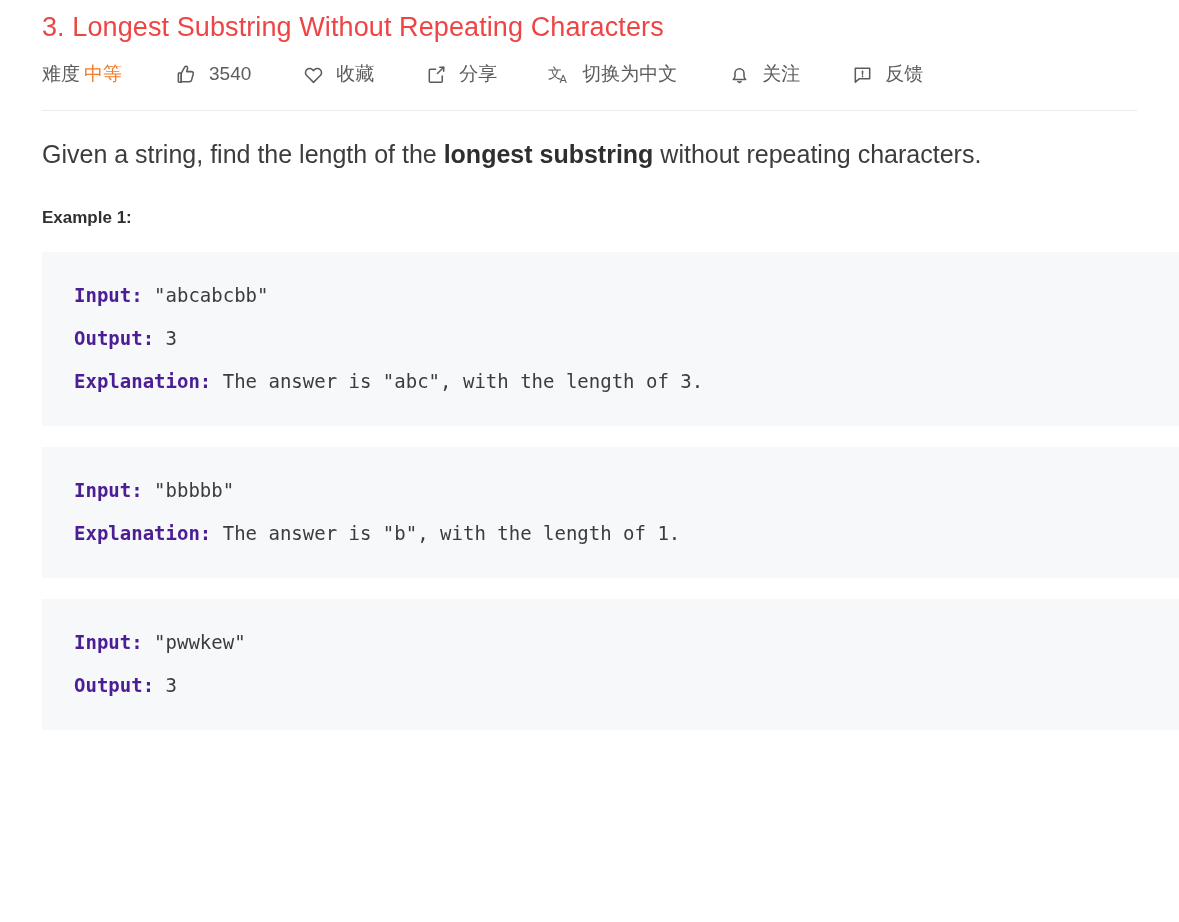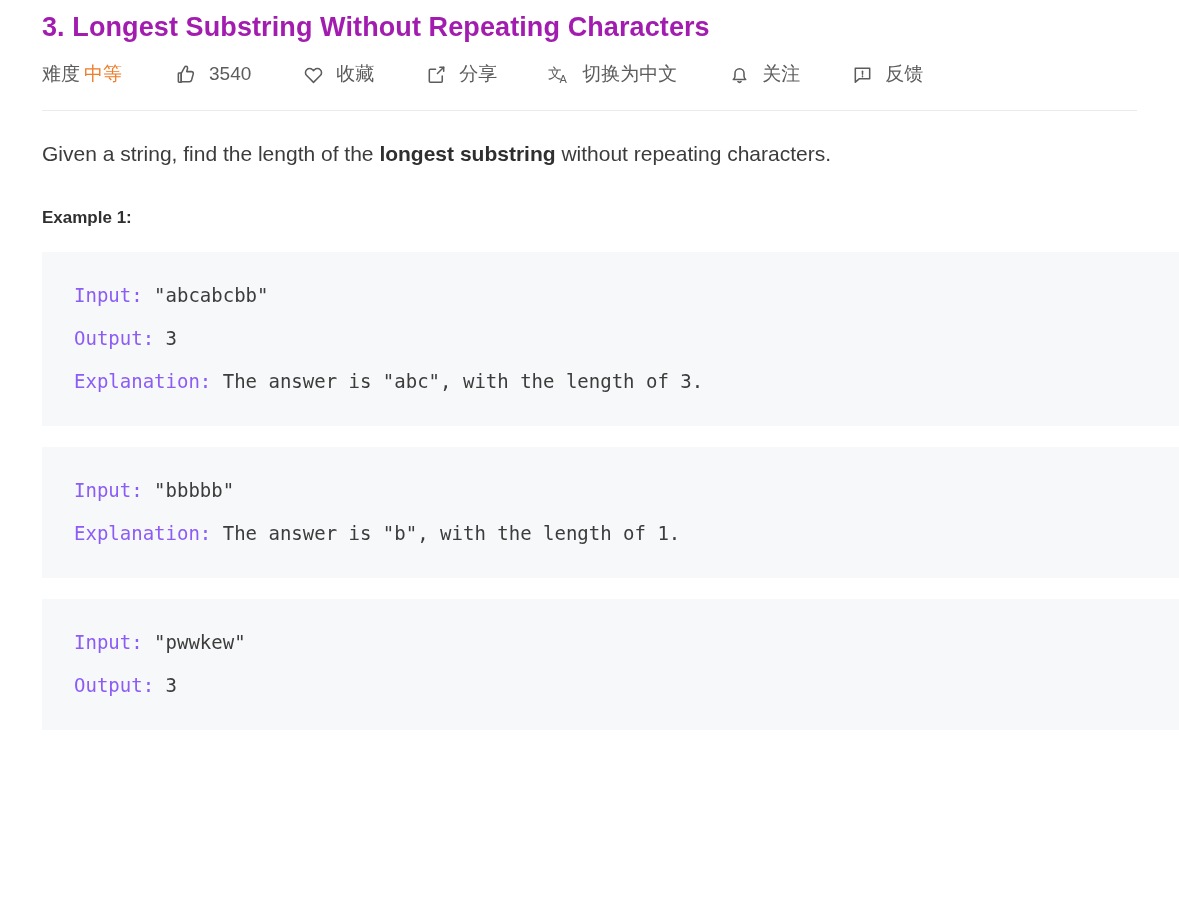--- a/index.html
+++ b/index.html
@@ -17,22 +17,22 @@
   }
   .page {
     position: relative;
     width: 1179px;
     height: 922px;
   }
 
   
   .title {
     font-size: 27px;
-    font-weight: 700;
-    color: #a21caf;
+    font-weight: 400;
+    color: #ef4444;
     letter-spacing: 0.1px;
     padding: 9px 0 0 42px;
     line-height: 36px;
     white-space: nowrap;
   }
 
   
   .meta-bar {
     display: flex;
     align-items: center;
@@ -68,21 +68,21 @@
   
   .divider {
     margin: 19px 42px 0 42px;
     height: 1px;
     background: #ebebeb;
   }
 
   
   .content { padding: 0 0 0 42px; }
   .desc {
-    font-size: 21px;
+    font-size: 25px;
     line-height: 30px;
     color: #3c3c3c;
     margin: 28px 0 2px 0;
     white-space: nowrap;
   }
   .desc b { font-weight: 700; color: #2f2f2f; }
 
   .example-heading {
     font-size: 17px;
     font-weight: 700;
@@ -100,22 +100,22 @@
     font-family: "DejaVu Sans Mono", "Liberation Mono", monospace;
     font-size: 19px;
     line-height: 43px;
     color: #3c3c3c;
     width: 1137px;
     box-sizing: border-box;
     overflow: hidden;
   }
   .code-line { white-space: pre; }
   .code-key {
-    font-weight: 400;
-    color: #8b5cf6;
+    font-weight: 700;
+    color: #4c1d95;
   }
   .code-val { font-weight: 400; }
 
   .clip-bottom { }
 </style>
 </head>
 <body>
 
 <div class="page">
 

